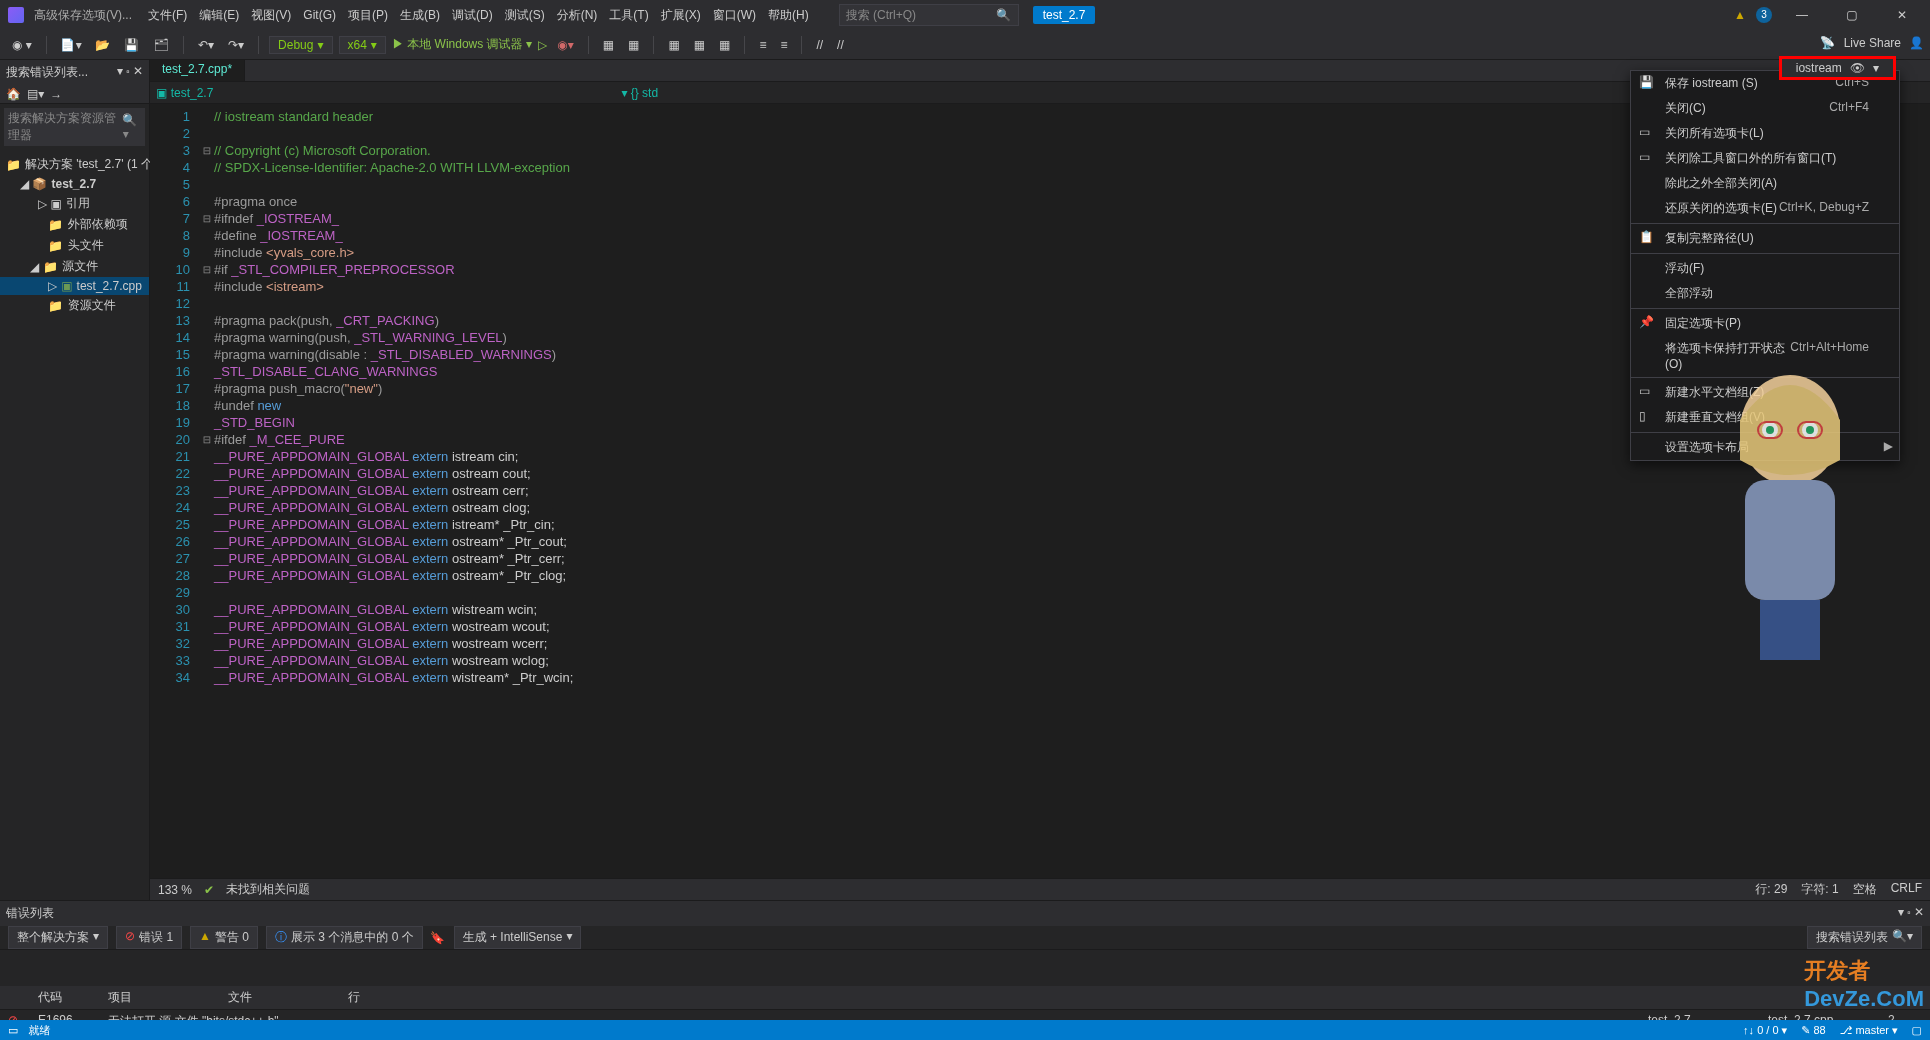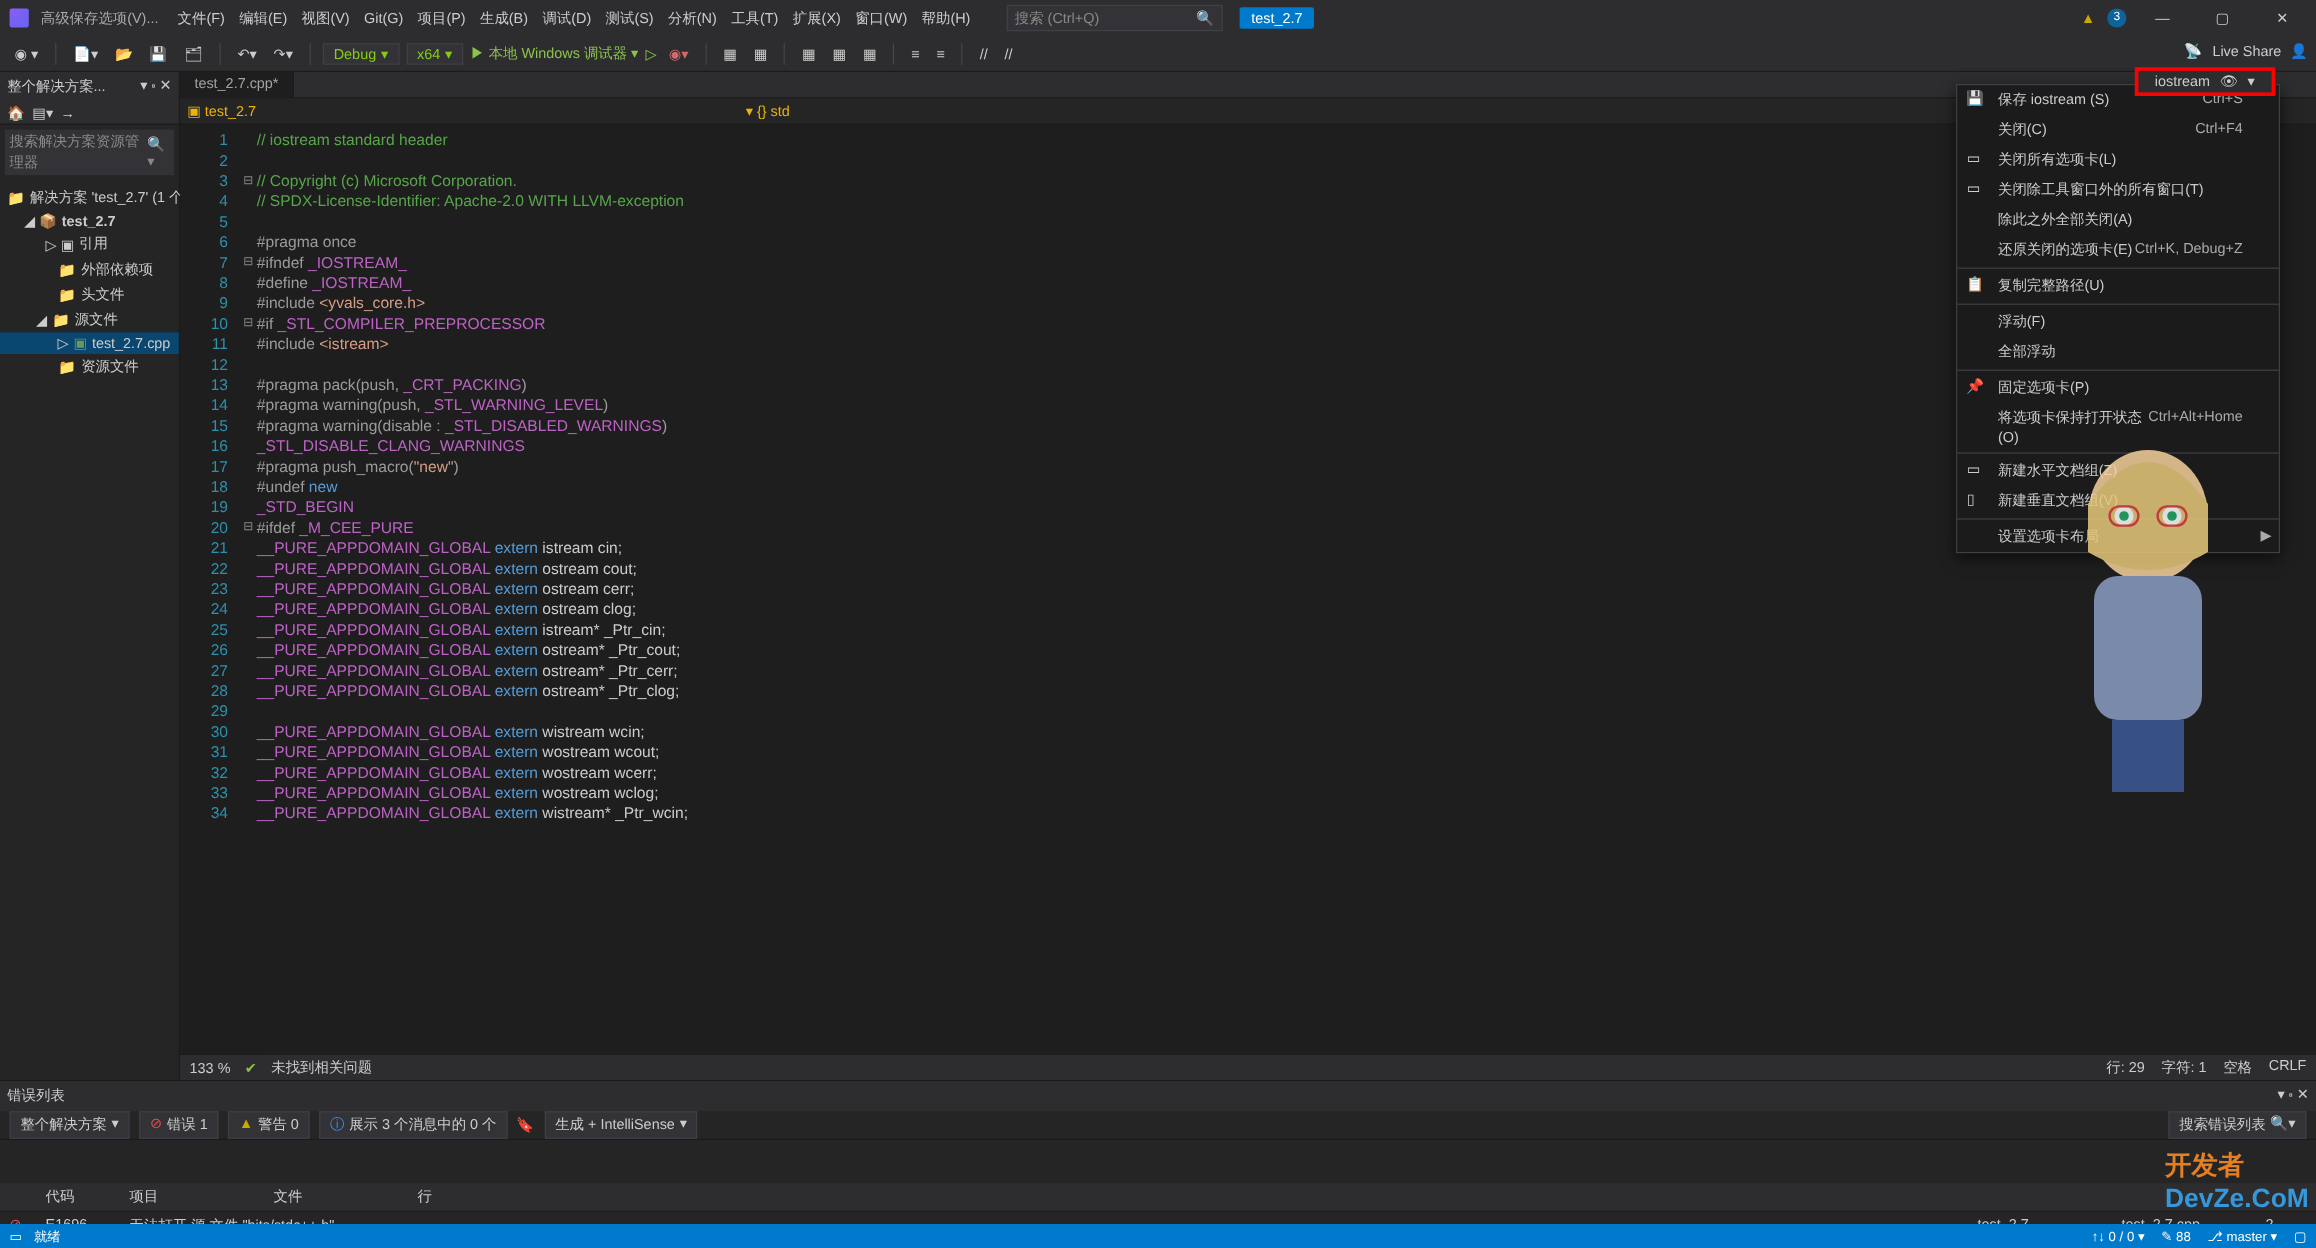--- a/index.html
+++ b/index.html
@@ -25,22 +25,22 @@
 .panel-toolbar { background:#2d2d30; padding:2px 6px; display:flex; gap:6px; color:#ccc; border-bottom:1px solid #1b1b1c; }
 .panel-search { background:#333337; margin:4px; padding:2px 4px; color:#888; display:flex; align-items:center; }
 .tree { padding:4px 0; }
 .tree-item { padding:2px 6px; color:#ccc; display:flex; align-items:center; gap:4px; white-space:nowrap; }
 .tree-item.sel { background:#094771; }
 .tree-indent { display:inline-block; }
 .folder-icon { color:#c09553; }
 .cpp-icon { color:#6a9955; }
 .editor-area { flex:1; display:flex; flex-direction:column; background:#1e1e1e; }
 .tab-strip { height:22px; background:#2d2d30; display:flex; align-items:stretch; border-bottom:1px solid #1b1b1c; }
-.file-tab { background:#1e1e1e; padding:2px 12px; color:#a3a3a3; border-right:1px solid #1b1b1c; }
-.nav-strip { height:22px; background:#252526; display:flex; align-items:center; padding:0 6px; gap:8px; border-bottom:1px solid #1b1b1c; color:#eab308; }
+.file-tab { background:#1e1e1e; padding:2px 12px; color:#5eead4; border-right:1px solid #1b1b1c; }
+.nav-strip { height:22px; background:#252526; display:flex; align-items:center; padding:0 6px; gap:8px; border-bottom:1px solid #1b1b1c; color:#14b8a6; }
 .nav-strip .nav-combo { flex:0 0 auto; }
 .code-area { flex:1; display:flex; font-family:Consolas,monospace; font-size:13px; overflow:hidden; position:relative; }
 .gutter { width:50px; background:#1e1e1e; text-align:right; padding:4px 10px 4px 0; color:#2b91af; }
 .gutter div { height:17px; line-height:17px; }
 .fold-col { width:14px; background:#1e1e1e; padding:4px 0; }
 .fold-col div { height:17px; line-height:17px; text-align:center; color:#888; font-size:10px; }
 .code { flex:1; padding:4px 0; white-space:pre; }
 .code div { height:17px; line-height:17px; }
 .c-comment { color:#57a64a; }
 .c-pp { color:#9b9b9b; }
@@ -137,21 +137,21 @@
 <div class="right-toolbar">
   <span>📡</span>
   <span>Live Share</span>
   <span>👤</span>
 </div>
 
 <div class="body-row">
 
   <div class="solution-panel">
     <div class="panel-title">
-      <span>整个解决方案...</span>
+      <span>搜索错误列表...</span>
       <span><span>▾ ⬞ ✕</span></span>
     </div>
     <div class="panel-toolbar">
       <span>🏠</span>
       <span>▤▾</span>
       <span>→</span>
     </div>
     <div class="panel-search">
       <span>搜索解决方案资源管理器</span>
         <span style="margin-left:auto">🔍▾</span>

